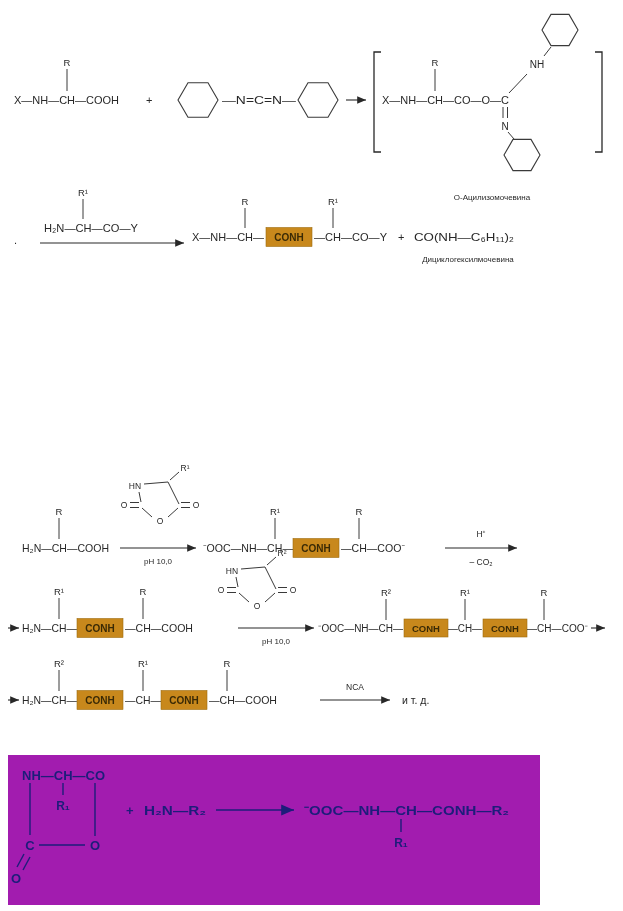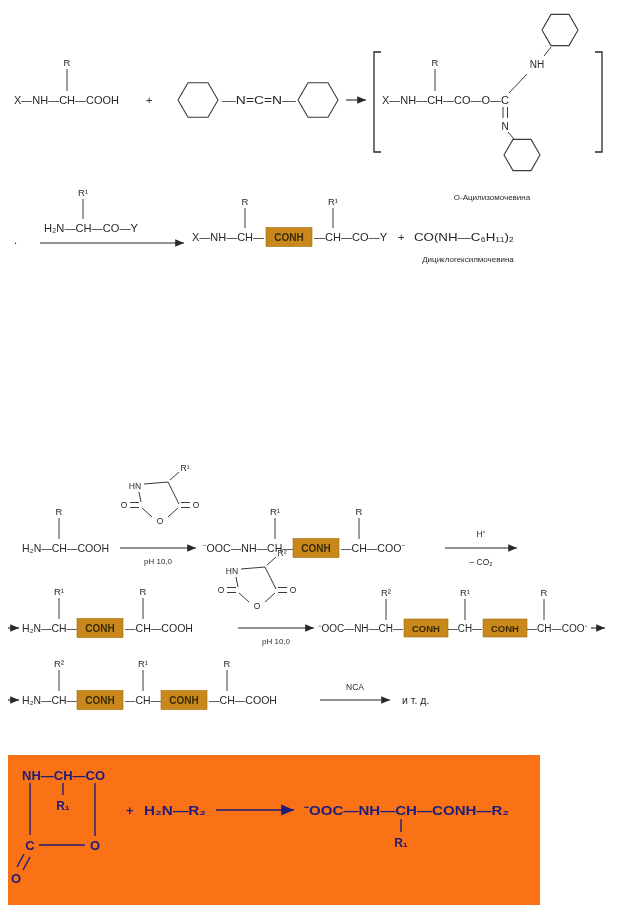--- a/index.html
+++ b/index.html
@@ -10,21 +10,21 @@
   }
   .page { position:relative; width:623px; height:911px; background:#ffffff; overflow:hidden; }
 
   svg { position:absolute; }
   #scheme1 { left:0; top:0; }
   #scheme2 { left:0; top:455px; }
 
   #ncabox {
     position:absolute; left:8px; top:755px;
     width:532px; height:150px;
-    background:#f97316;
+    background:#a21caf;
   }
   #ncabox svg { left:0; top:0; }
 
   svg text { font-family:"Liberation Sans", sans-serif; dominant-baseline:central; }
 
   .f   { font-size:11px;  fill:#282828; }
   .f2  { font-size:10.5px; fill:#282828; }
   .f3  { font-size:10px;  fill:#282828; }
   .rl  { font-size:9.5px; fill:#282828; }
   .sm  { font-size:8px;   fill:#282828; }

